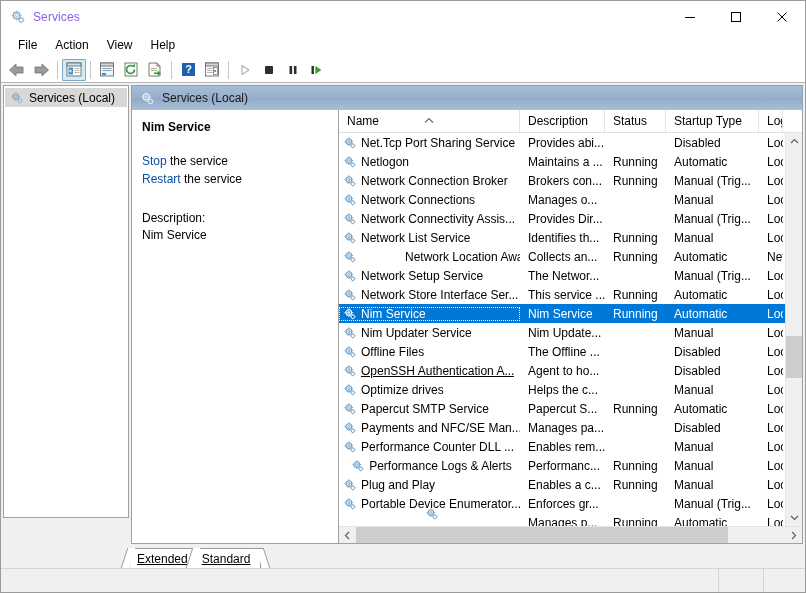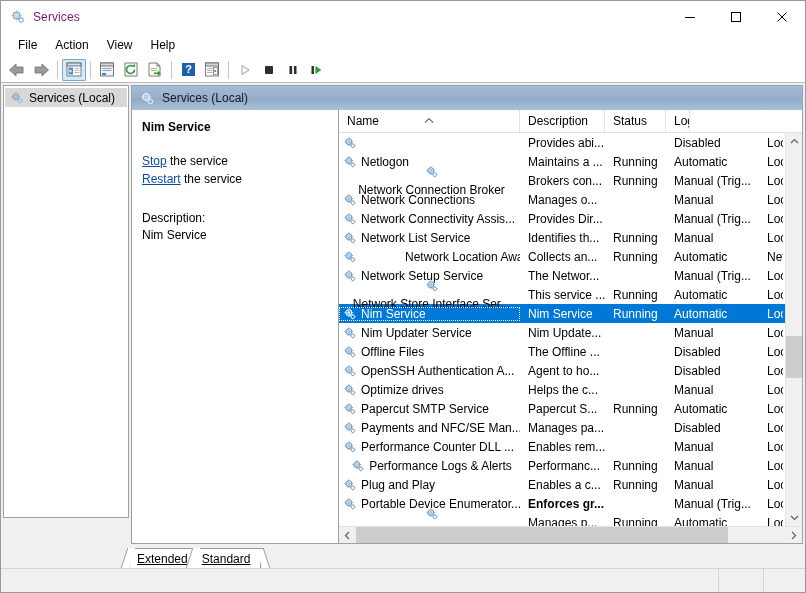--- a/index.html
+++ b/index.html
@@ -37,21 +37,21 @@
     position: relative;
   }
   #title-icon {
     margin-left: 9px;
     margin-right: 7px;
     width: 16px; height: 16px;
     display: block;
   }
   #title-text {
     font-size: 12px;
-    color: #701a75;
+    color: #8b5cf6;
     letter-spacing: 0.1px;
   }
   .wbtns {
     position: absolute;
     right: 0; top: 0;
     height: 32px;
     display: flex;
   }
   .wbtn {
     width: 46px; height: 32px;
@@ -175,21 +175,20 @@
     font-size: 12px;
     margin-bottom: 18px;
   }
   .detail-link-row {
     font-size: 12px;
     line-height: 18px;
     color: #000;
   }
   .dlink {
     color: #0c4fa0;
-    text-decoration: underline;
   }
   #detail-desc-gap { height: 22px; }
   #detail-desc-label { font-size: 12px; line-height: 17px; }
   #detail-desc-text { font-size: 12px; line-height: 17px; }
 
   
   #list-pane {
     flex: 1;
     min-width: 0;
     background: #ffffff;
@@ -617,20 +616,23 @@
                 <span class="sortmark"><svg width="11" height="7" viewBox="0 0 11 7">
                     <path d="M1.5 5.5 L5.5 1.5 L9.5 5.5" fill="none" stroke="#707070" stroke-width="1.2"></path>
                   </svg></span>
               </div>
               <div class="lv-col" style="width: 85px; min-width: 85px;">
                 <span>Description</span>
               </div>
               <div class="lv-col" style="width: 61px; min-width: 61px;">
                 <span>Status</span>
               </div>
+              <div class="lv-col" style="width: 93px; min-width: 93px;">
+                <span>Startup Type</span>
+              </div>
               <div class="lv-col" style="width: 24px; min-width: 24px;">
                 <span>Log</span>
               </div>
             </div>
 
           <div id="lv-rows-wrap">
             <div id="lv-rows">
                 <div class="lv-row">
                   <div class="cell cell-name" style="width: 181px; min-width: 181px;">
                     <span style="display: flex;">
@@ -649,20 +651,21 @@
                           <circle cx="11.2" cy="11.1" r="2.1"></circle>
                         </g>
                         <g fill="#6f9ec4">
                           <rect x="10.75" y="8.2" width="0.9" height="1.2"></rect>
                           <rect x="10.75" y="12.9" width="0.9" height="1.2"></rect>
                           <rect x="8.5" y="10.65" width="1.2" height="0.9"></rect>
                           <rect x="13.1" y="10.65" width="1.2" height="0.9"></rect>
                         </g>
                       </svg>
                     </span>
+                    <span class="label">Net.Tcp Port Sharing Service</span>
                   </div>
                   <div class="cell" style="width: 85px; min-width: 85px;">Provides abi...</div>
                   <div class="cell" style="width: 61px; min-width: 61px;"></div>
                   <div class="cell" style="width: 93px; min-width: 93px;">Disabled</div>
                   <div class="cell" style="width: 24px; min-width: 24px;">Loc</div>
                 </div>
                 <div class="lv-row">
                   <div class="cell cell-name" style="width: 181px; min-width: 181px;">
                     <span style="display: flex;">
                       <svg width="14" height="14" viewBox="0 0 16 16">
@@ -688,21 +691,21 @@
                       </svg>
                     </span>
                     <span class="label">Netlogon</span>
                   </div>
                   <div class="cell" style="width: 85px; min-width: 85px;">Maintains a ...</div>
                   <div class="cell" style="width: 61px; min-width: 61px;">Running</div>
                   <div class="cell" style="width: 93px; min-width: 93px;">Automatic</div>
                   <div class="cell" style="width: 24px; min-width: 24px;">Loc</div>
                 </div>
                 <div class="lv-row">
-                  <div class="cell cell-name" style="width: 181px; min-width: 181px; flex-direction: column;">
+                  <div class="cell cell-name" style="width: 181px; min-width: 181px;">
                     <span style="display: flex;">
                       <svg width="14" height="14" viewBox="0 0 16 16">
                         <g fill="none" stroke="#6f9ec4" stroke-width="1.3">
                           <circle cx="6.6" cy="6.4" r="3.2"></circle>
                         </g>
                         <circle cx="6.6" cy="6.4" r="1.35" fill="#cfe0ef" stroke="#6f9ec4" stroke-width="0.8"></circle>
                         <g fill="#6f9ec4">
                           <rect x="6.1" y="1.5" width="1.1" height="1.5"></rect>
                           <rect x="6.1" y="9.9" width="1.1" height="1.5"></rect>
                           <rect x="1.7" y="5.9" width="1.5" height="1.1"></rect>
@@ -880,21 +883,21 @@
                       </svg>
                     </span>
                     <span class="label">Network Setup Service</span>
                   </div>
                   <div class="cell" style="width: 85px; min-width: 85px;">The Networ...</div>
                   <div class="cell" style="width: 61px; min-width: 61px;"></div>
                   <div class="cell" style="width: 93px; min-width: 93px;">Manual (Trig...</div>
                   <div class="cell" style="width: 24px; min-width: 24px;">Loc</div>
                 </div>
                 <div class="lv-row">
-                  <div class="cell cell-name" style="width: 181px; min-width: 181px; flex-direction: column;">
+                  <div class="cell cell-name" style="width: 181px; min-width: 181px;">
                     <span style="display: flex;">
                       <svg width="14" height="14" viewBox="0 0 16 16">
                         <g fill="none" stroke="#6f9ec4" stroke-width="1.3">
                           <circle cx="6.6" cy="6.4" r="3.2"></circle>
                         </g>
                         <circle cx="6.6" cy="6.4" r="1.35" fill="#cfe0ef" stroke="#6f9ec4" stroke-width="0.8"></circle>
                         <g fill="#6f9ec4">
                           <rect x="6.1" y="1.5" width="1.1" height="1.5"></rect>
                           <rect x="6.1" y="9.9" width="1.1" height="1.5"></rect>
                           <rect x="1.7" y="5.9" width="1.5" height="1.1"></rect>
@@ -1008,21 +1011,21 @@
                       </svg>
                     </span>
                     <span class="label">Offline Files</span>
                   </div>
                   <div class="cell" style="width: 85px; min-width: 85px;">The Offline ...</div>
                   <div class="cell" style="width: 61px; min-width: 61px;"></div>
                   <div class="cell" style="width: 93px; min-width: 93px;">Disabled</div>
                   <div class="cell" style="width: 24px; min-width: 24px;">Loc</div>
                 </div>
                 <div class="lv-row">
-                  <div class="cell cell-name" style="width: 181px; min-width: 181px;">
+                  <div class="cell cell-name" style="width: 181px; min-width: 181px; text-decoration: underline;">
                     <span style="display: flex;">
                       <svg width="14" height="14" viewBox="0 0 16 16">
                         <g fill="none" stroke="#6f9ec4" stroke-width="1.3">
                           <circle cx="6.6" cy="6.4" r="3.2"></circle>
                         </g>
                         <circle cx="6.6" cy="6.4" r="1.35" fill="#cfe0ef" stroke="#6f9ec4" stroke-width="0.8"></circle>
                         <g fill="#6f9ec4">
                           <rect x="6.1" y="1.5" width="1.1" height="1.5"></rect>
                           <rect x="6.1" y="9.9" width="1.1" height="1.5"></rect>
                           <rect x="1.7" y="5.9" width="1.5" height="1.1"></rect>
@@ -1258,21 +1261,21 @@
                         <g fill="#6f9ec4">
                           <rect x="10.75" y="8.2" width="0.9" height="1.2"></rect>
                           <rect x="10.75" y="12.9" width="0.9" height="1.2"></rect>
                           <rect x="8.5" y="10.65" width="1.2" height="0.9"></rect>
                           <rect x="13.1" y="10.65" width="1.2" height="0.9"></rect>
                         </g>
                       </svg>
                     </span>
                     <span class="label">Portable Device Enumerator...</span>
                   </div>
-                  <div class="cell" style="width: 85px; min-width: 85px; font-weight: bold;">Enforces gr...</div>
+                  <div class="cell" style="width: 85px; min-width: 85px;">Enforces gr...</div>
                   <div class="cell" style="width: 61px; min-width: 61px;"></div>
                   <div class="cell" style="width: 93px; min-width: 93px;">Manual (Trig...</div>
                   <div class="cell" style="width: 24px; min-width: 24px;">Loc</div>
                 </div>
                 <div class="lv-row">
                   <div class="cell cell-name" style="width: 181px; min-width: 181px; flex-direction: column;">
                     <span style="display: flex;">
                       <svg width="14" height="14" viewBox="0 0 16 16">
                         <g fill="none" stroke="#6f9ec4" stroke-width="1.3">
                           <circle cx="6.6" cy="6.4" r="3.2"></circle>

